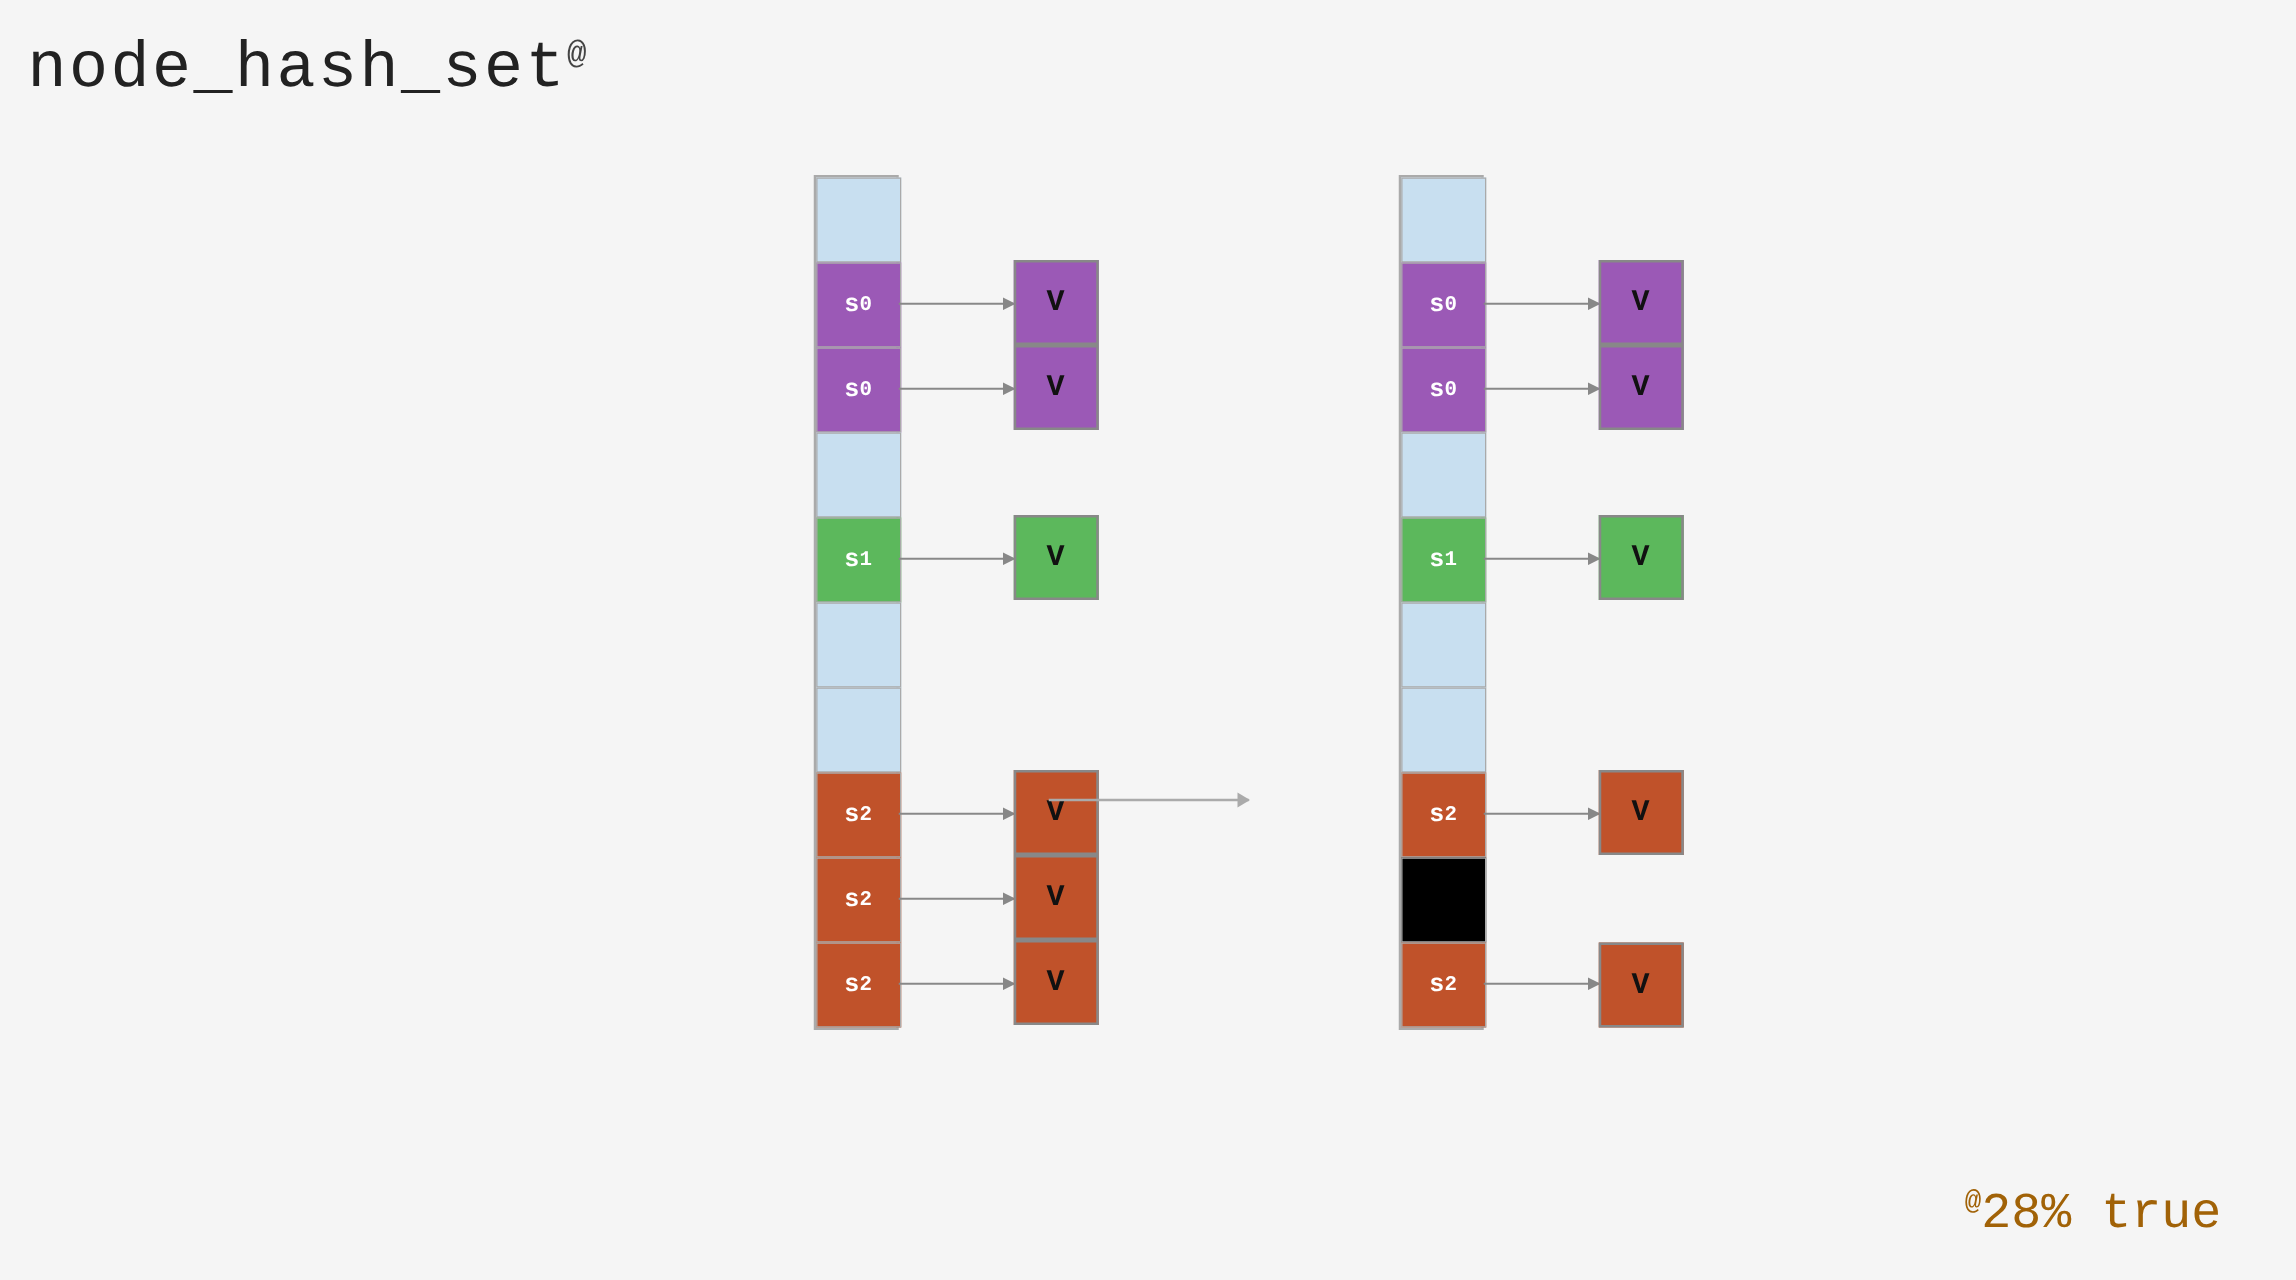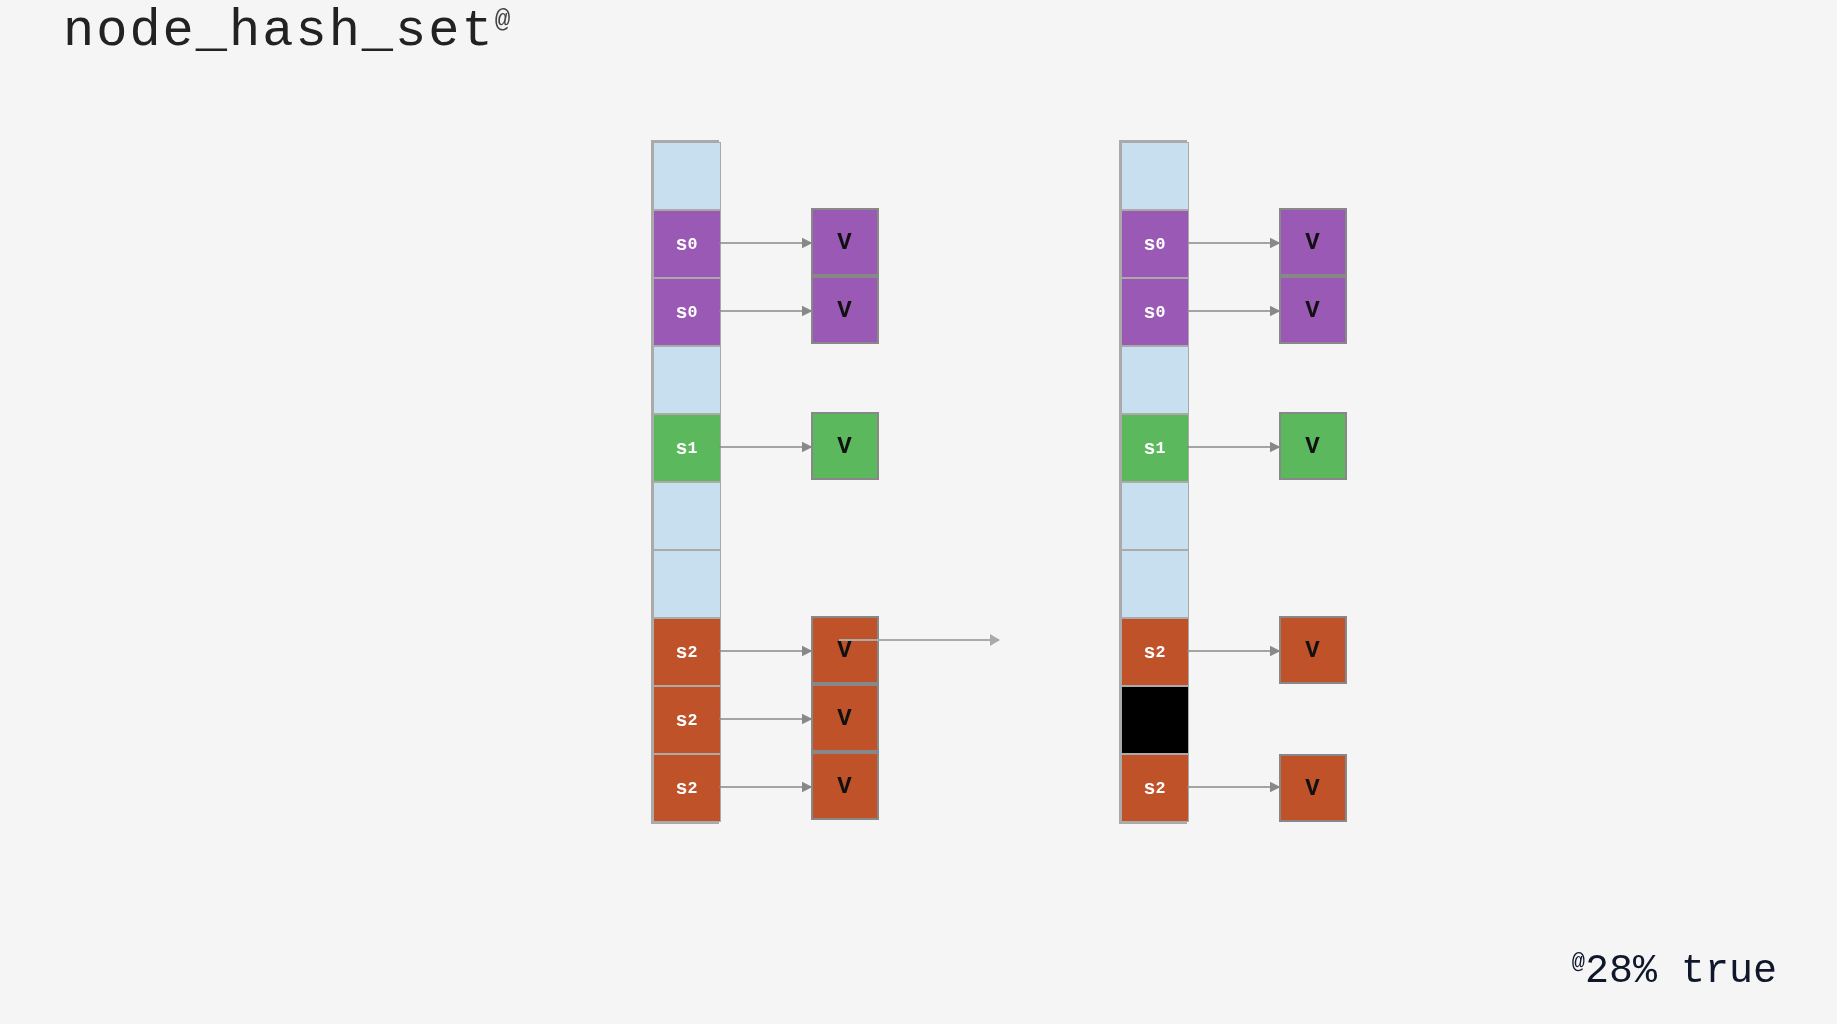--- a/index.html
+++ b/index.html
@@ -7,27 +7,26 @@
       width: 1837px;
       height: 1024px;
       background: #f5f5f5;
       font-family: 'Courier New', Courier, monospace;
       overflow: hidden;
       position: relative;
     }
 
     .title {
       position: absolute;
-      top: 2px;
+      top: 26px;
       left: 22px;
       font-size: 52px;
       font-weight: 400;
       color: #222;
       letter-spacing: 2px;
-      margin-left: 41px;
     }
 
     .title sup {
       font-size: 26px;
       vertical-align: super;
       color: #444;
     }
 
     .diagram-container {
       position: absolute;
@@ -134,21 +133,21 @@
     .value-box.orange {
       background: #c0522a;
     }
 
     
     .status-text {
       position: absolute;
       bottom: 30px;
       right: 60px;
       font-size: 40px;
-      color: #0f172a;
+      color: #a16207;
       font-family: 'Courier New', Courier, monospace;
     }
     .status-text sup {
       font-size: 22px;
       vertical-align: super;
     }
 
     
     .diagram-svg {
       position: absolute;

